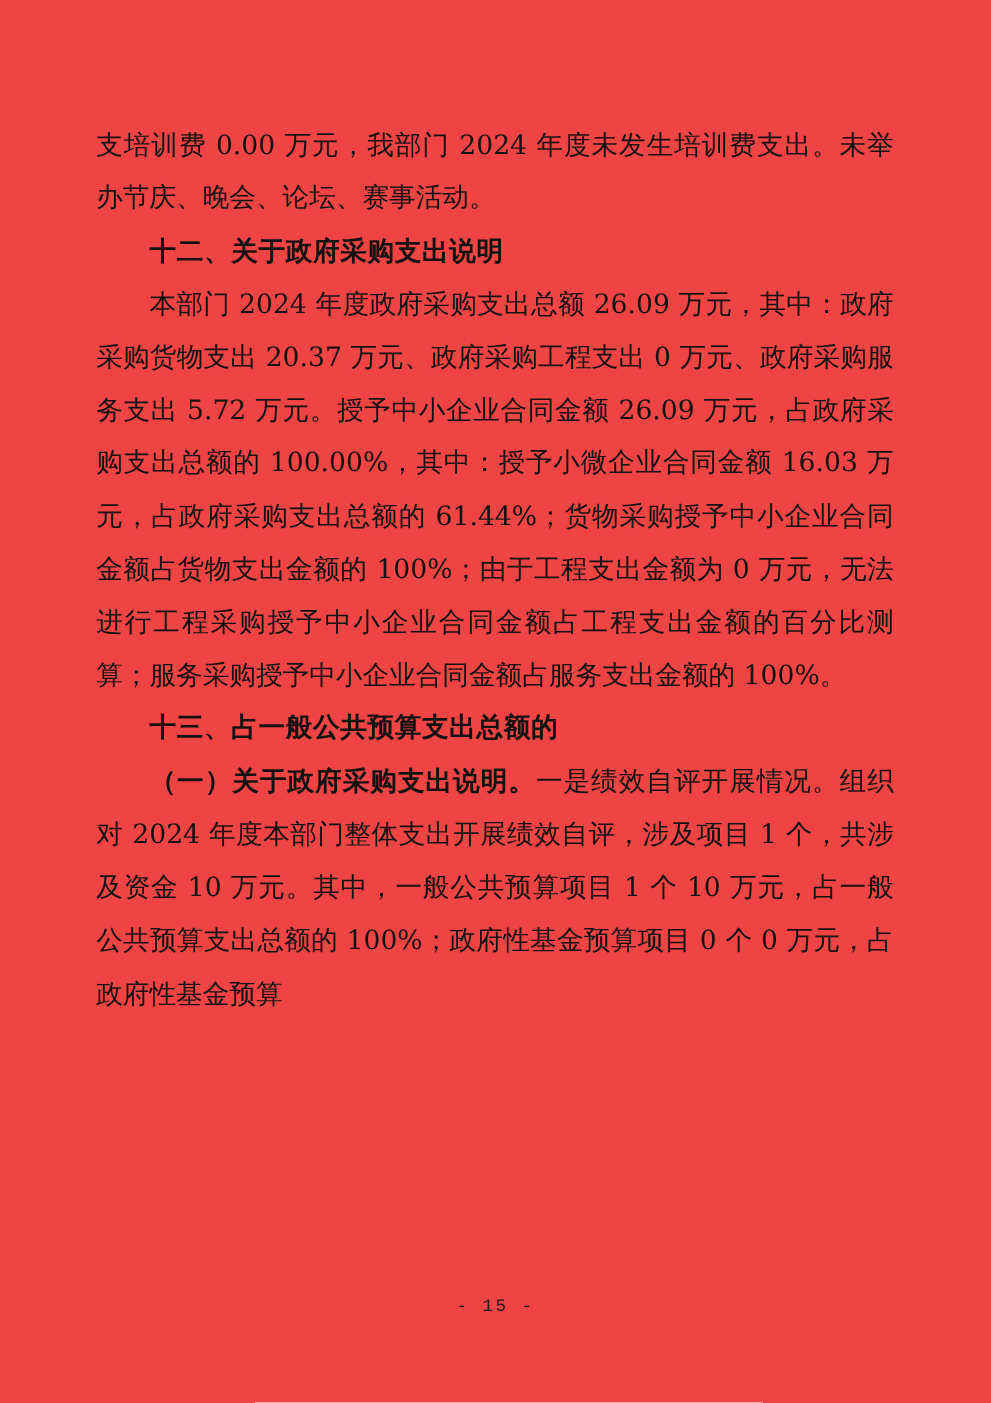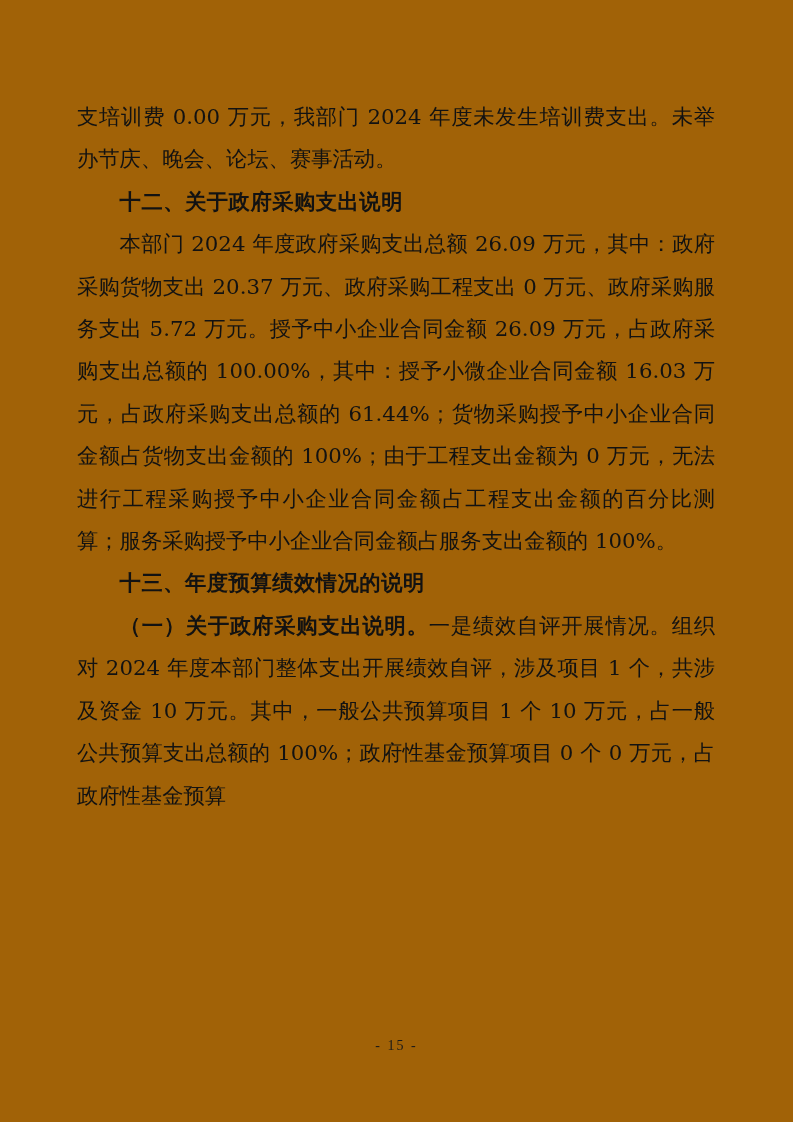--- a/index.html
+++ b/index.html
@@ -5,21 +5,21 @@
   html, body {
     margin: 0;
     padding: 0;
     background: #ffffff;
   }
   .page {
     position: relative;
     width: 793px;
     height: 1122px;
     margin: 0 auto;
-    background: #a16207;
+    background: #ef4444;
     box-sizing: border-box;
     padding: 96px 78px 0 77px;
     color: #121212;
     font-family: "DejaVu Serif", "Liberation Serif", serif;
     font-size: 21.3px;
     line-height: 42.4px;
     text-align: justify;
     overflow: hidden;
   }
   .page p,
@@ -46,35 +46,35 @@
   .page-footer {
     position: absolute;
     left: 0;
     right: 0;
     top: 1036px;
     text-align: center;
     font-size: 14px;
     line-height: 20px;
     letter-spacing: 2px;
     color: #1a1a1a;
-    font-family: Liberation Serif, serif;
+    font-family: Liberation Mono, monospace;
   }
 </style>
 </head>
 <body>
 
 <div class="page">
 
   <p class="doc-para no-indent">支培训费 0.00 万元，我部门 2024 年度未发生培训费支出。未举办节庆、晚会、论坛、赛事活动。</p>
 
   <h2 class="doc-heading">十二、关于政府采购支出说明</h2>
 
   <p class="doc-para">本部门 2024 年度政府采购支出总额 26.09 万元，其中：政府采购货物支出 20.37 万元、政府采购工程支出 0 万元、政府采购服务支出 5.72 万元。授予中小企业合同金额 26.09 万元，占政府采购支出总额的 100.00%，其中：授予小微企业合同金额 16.03 万元，占政府采购支出总额的 61.44%；货物采购授予中小企业合同金额占货物支出金额的 100%；由于工程支出金额为 0 万元，无法进行工程采购授予中小企业合同金额占工程支出金额的百分比测算；服务采购授予中小企业合同金额占服务支出金额的 100%。</p>
 
-  <h2 class="doc-heading">十三、年度预算绩效情况的说明</h2>
+  <h2 class="doc-heading">十三、占一般公共预算支出总额的</h2>
 
 
 
   <p class="doc-para"><span class="bold-lead">（一）关于政府采购支出说明。</span><span>一是绩效自评开展情况。组织对 2024 年度本部门整体支出开展绩效自评，涉及项目 1 个，共涉及资金 10 万元。其中，一般公共预算项目 1 个 10 万元，占一般公共预算支出总额的 100%；政府性基金预算项目 0 个 0 万元，占政府性基金预算</span></p>
 
   <div class="page-footer">
     <span>- 15 -</span>
   </div>
 
 </div>

